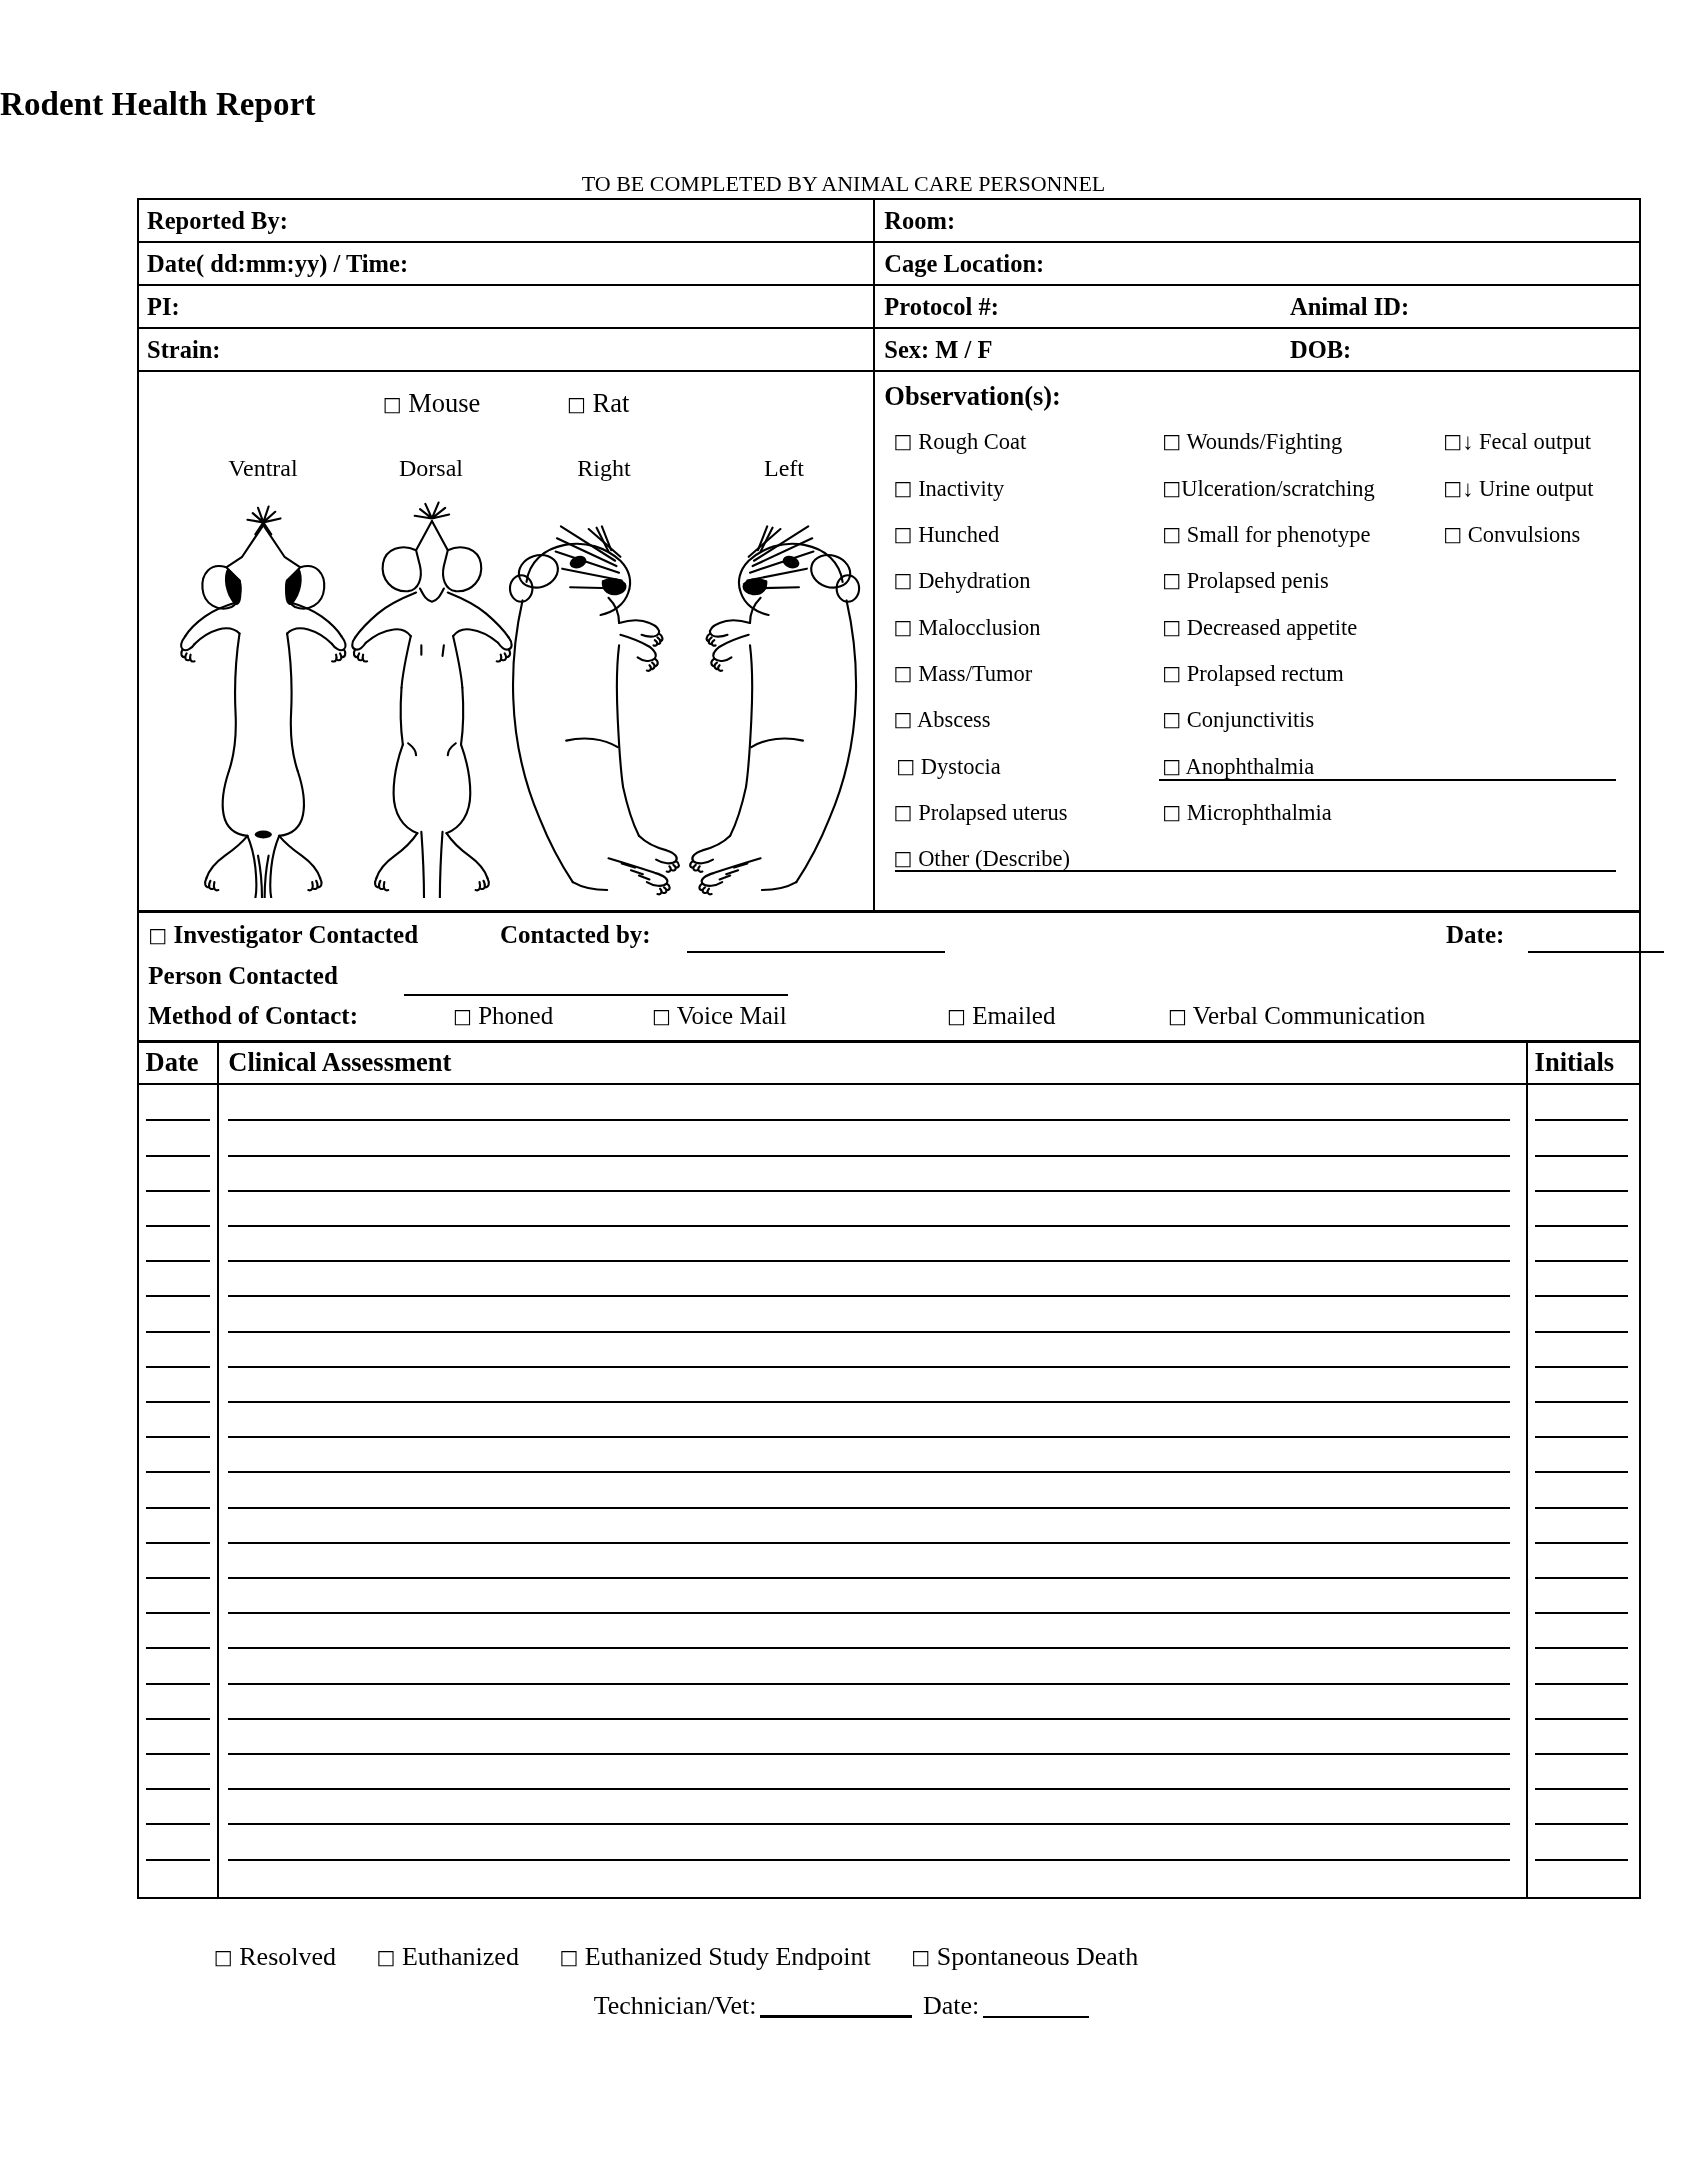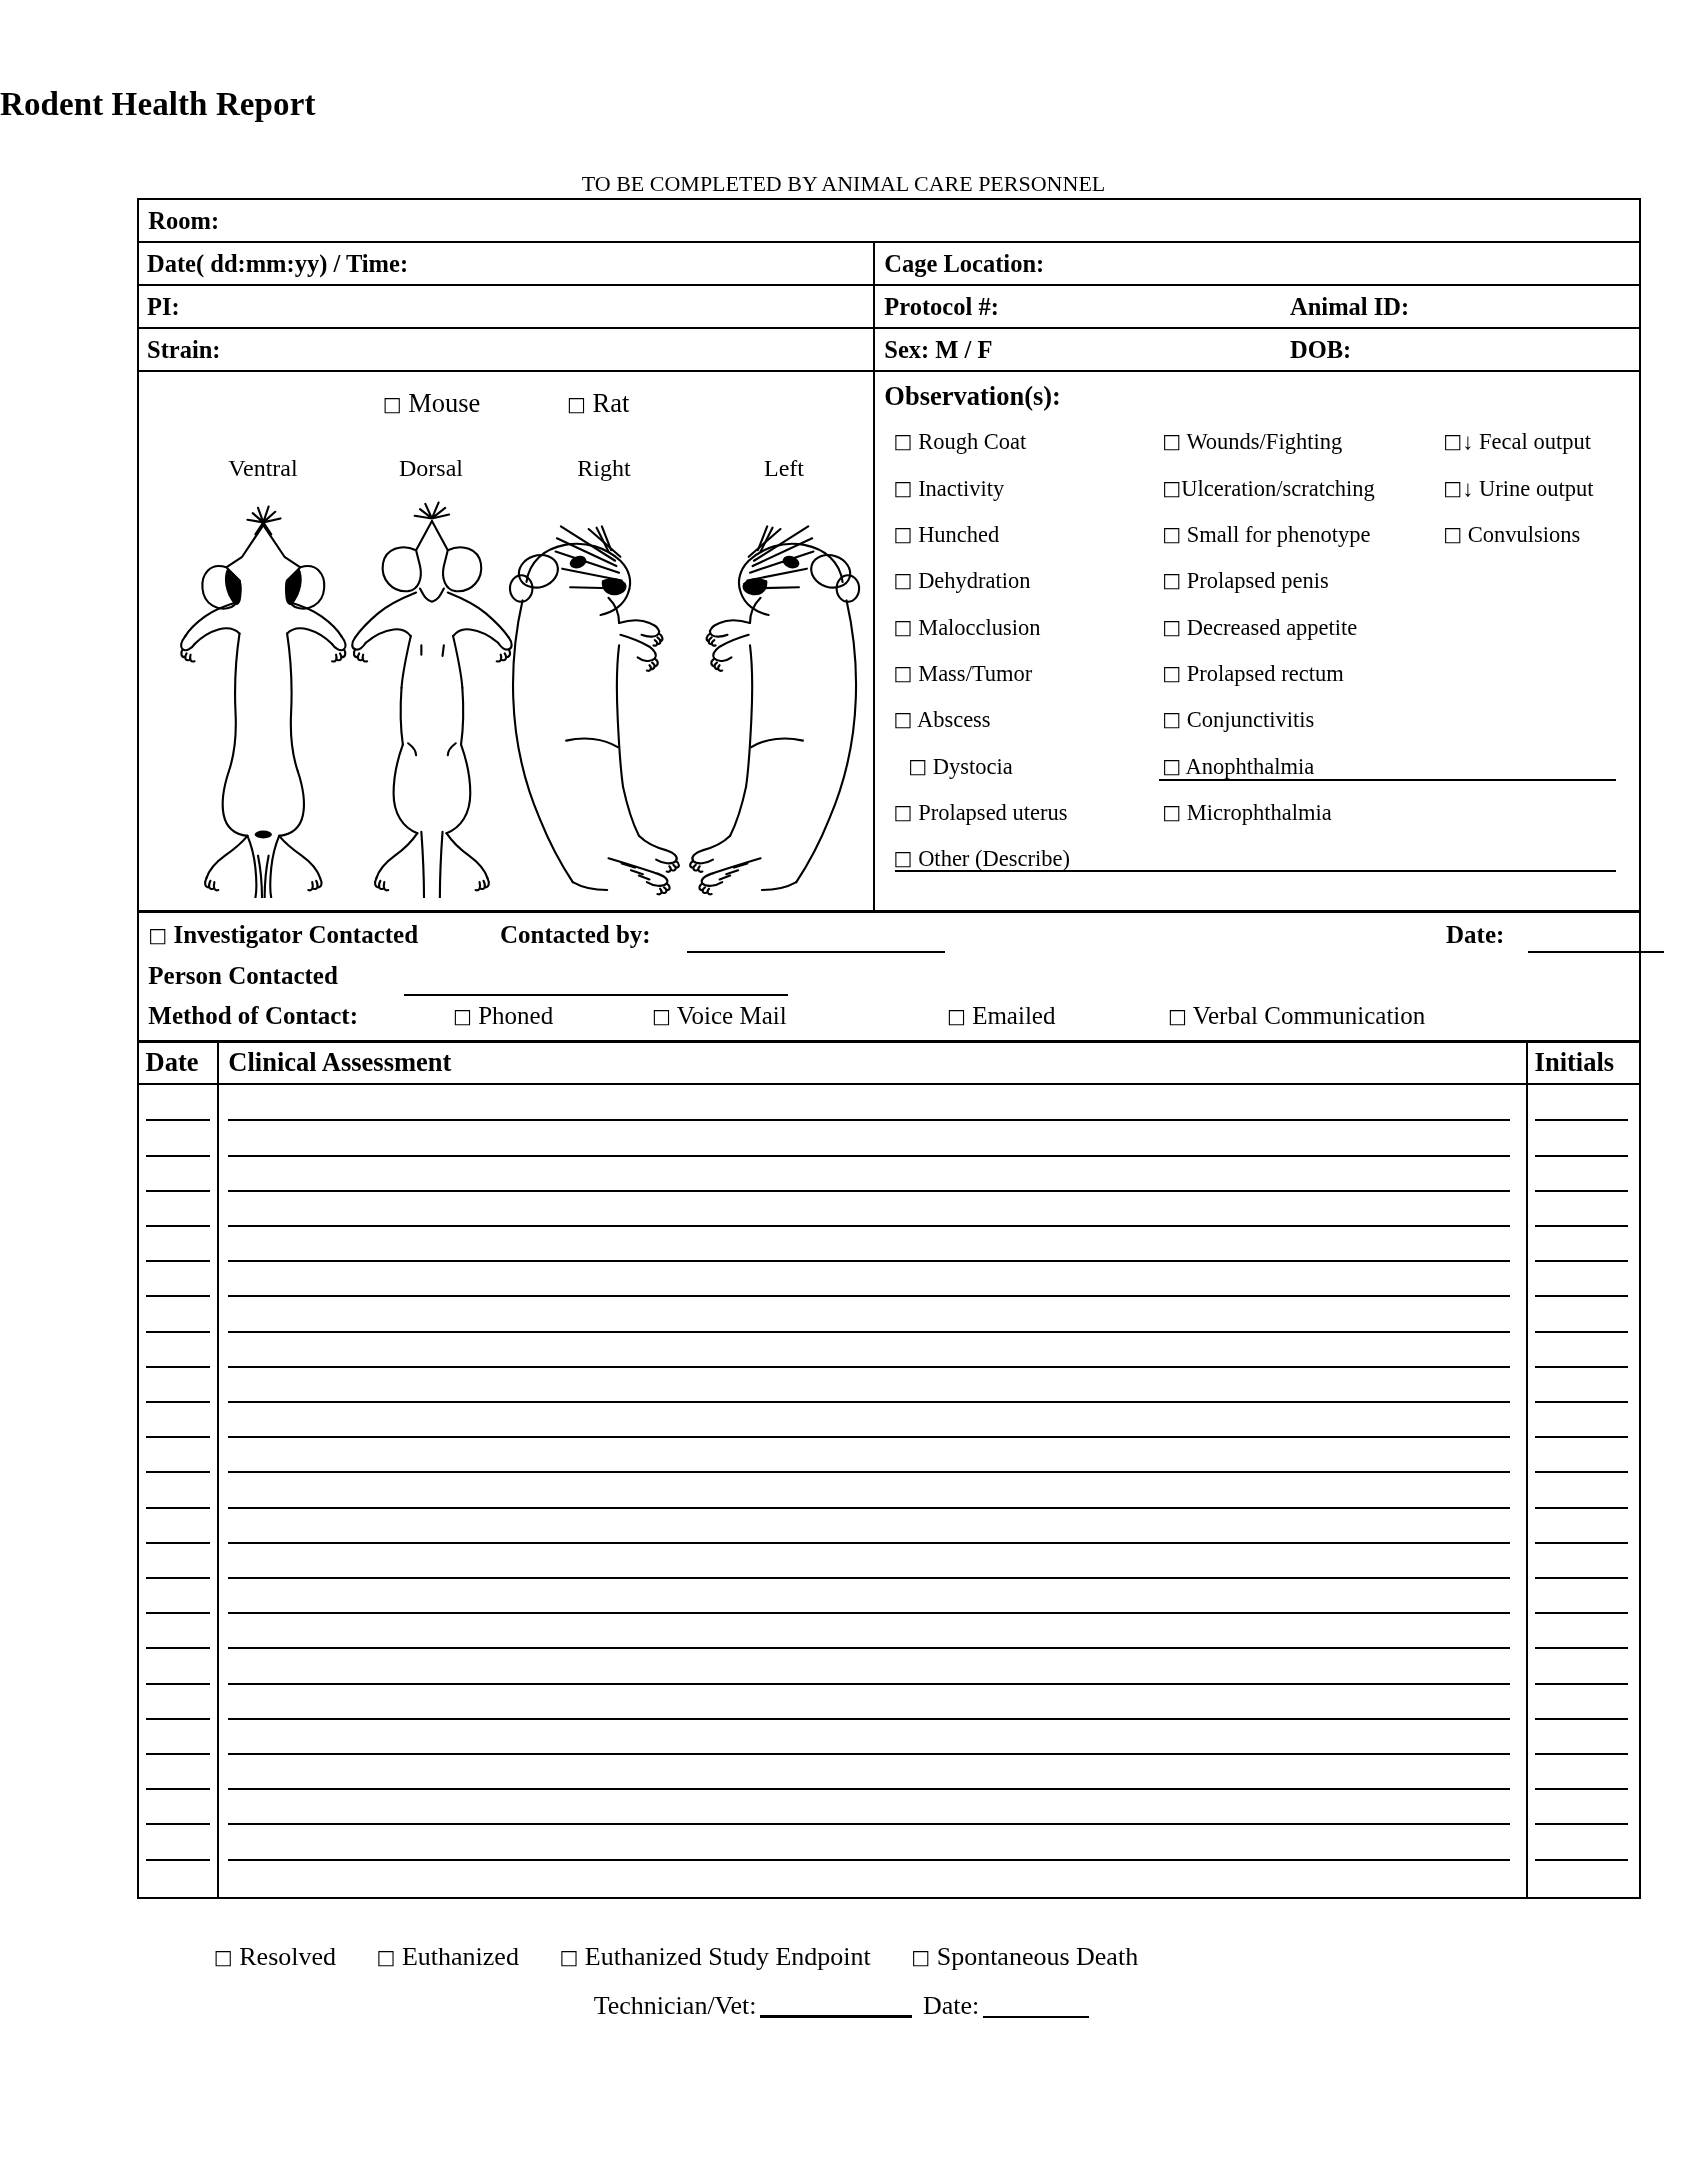--- a/index.html
+++ b/index.html
@@ -293,20 +293,21 @@
 <body>
 
 <div class="page">
 
   <div class="doc-title">Rodent Health Report</div>
   <div class="doc-subtitle">TO BE COMPLETED BY ANIMAL CARE PERSONNEL</div>
 
   <div class="frame">
 
     <div class="inforow">
+      <div class="infocell-l">Reported By:</div>
       <div class="infocell-r"><span>Room:</span></div>
     </div>
     <div class="inforow">
       <div class="infocell-l">Date( dd:mm:yy) / Time:</div>
       <div class="infocell-r"><span>Cage Location:</span></div>
     </div>
     <div class="inforow">
       <div class="infocell-l">PI:</div>
       <div class="infocell-r">
         <span>Protocol #:</span>
@@ -488,21 +489,21 @@
 
         <div class="obs-grid">
 
           <div class="obs-item" style="left:9.3px; top:14.6px;"><span class="chk">□</span> <span>Rough Coat</span></div>
           <div class="obs-item" style="left:9.3px; top:61px;"><span class="chk">□</span> <span>Inactivity</span></div>
           <div class="obs-item" style="left:9.3px; top:107px;"><span class="chk">□</span> <span>Hunched</span></div>
           <div class="obs-item" style="left:9.3px; top:153px;"><span class="chk">□</span> <span>Dehydration</span></div>
           <div class="obs-item" style="left:9.3px; top:200px;"><span class="chk">□</span> <span>Malocclusion</span></div>
           <div class="obs-item" style="left:9.3px; top:246px;"><span class="chk">□</span> <span>Mass/Tumor</span></div>
           <div class="obs-item" style="left:9.3px; top:292px;"><span class="chk">□</span> <span>Abscess</span></div>
-          <div class="obs-item" style="left:24px; top:339px;"><span class="chk">□</span> <span>Dystocia</span></div>
+          <div class="obs-item" style="left:12px; top:339px;"><span class="chk">□</span> <span>Dystocia</span></div>
           <div class="obs-item" style="left:9.3px; top:385px;"><span class="chk">□</span> <span>Prolapsed uterus</span></div>
           <div class="obs-item" style="left:9.3px; top:431px;"><span class="chk">□</span> <span>Other (Describe)</span></div>
 
           <div class="obs-item" style="left:278px; top:14.6px;"><span class="chk">□</span> <span>Wounds/Fighting</span></div>
           <div class="obs-item" style="left:278px; top:61px;"><span class="chk">□</span><span>Ulceration/scratching</span></div>
           <div class="obs-item" style="left:278px; top:107px;"><span class="chk">□</span> <span>Small for phenotype</span></div>
           <div class="obs-item" style="left:278px; top:153px;"><span class="chk">□</span> <span>Prolapsed penis</span></div>
           <div class="obs-item" style="left:278px; top:200px;"><span class="chk">□</span> <span>Decreased appetite</span></div>
           <div class="obs-item" style="left:278px; top:246px;"><span class="chk">□</span> <span>Prolapsed rectum</span></div>
           <div class="obs-item" style="left:278px; top:292px;"><span class="chk">□</span> <span>Conjunctivitis</span></div>

